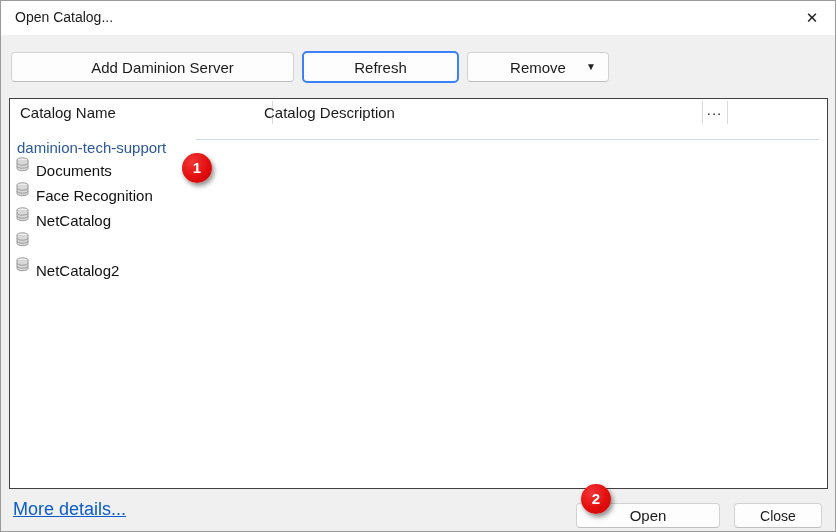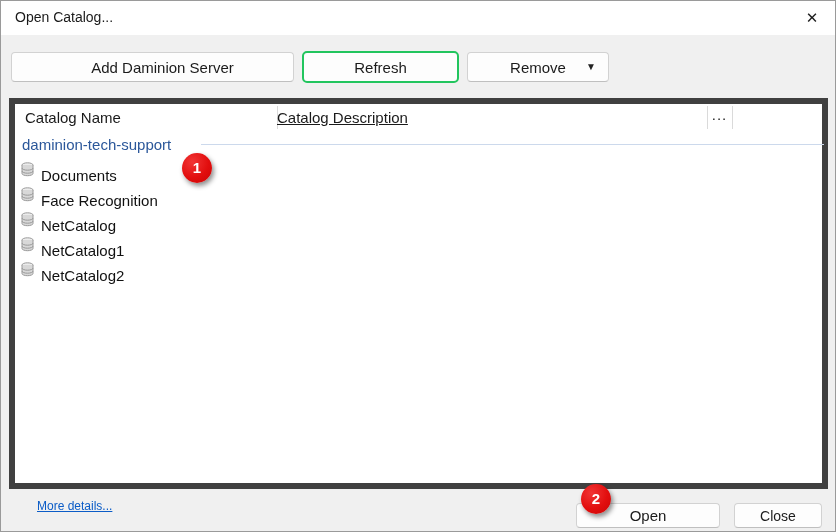--- a/index.html
+++ b/index.html
@@ -29,42 +29,42 @@
 
   
   .btn {
     position: absolute; background: #fdfdfd;
     border: 1px solid #d2d2d2; border-bottom-color: #bfbfbf;
     border-radius: 4px; font-size: 15px; color: #1b1b1b;
     font-family: "Liberation Sans", sans-serif; text-align: center;
   }
   .btn-add    { left: 10px;  top: 51px; width: 283px; height: 30px; padding-left: 20px; }
   .btn-refresh{ left: 301px; top: 50px; width: 157px; height: 32px;
-                border: 2px solid #22c55e; border-radius: 5px; }
+                border: 2px solid #3b82f6; border-radius: 5px; }
   .btn-remove { left: 466px; top: 51px; width: 142px; height: 30px; }
   .btn-remove .drop-arrow {
     position: absolute; right: 12px; top: 0; height: 28px; line-height: 28px;
     font-size: 10px; color: #222;
   }
 
   
   .table {
     position: absolute; left: 8px; top: 97px; width: 819px; height: 391px;
-    background: #ffffff; border: 6px solid #404040;
+    background: #ffffff; border: 1px solid #404040;
   }
   .thead { position: absolute; left: 0; top: 0; width: 100%; height: 27px; background: #fff; }
   .th { position: absolute; top: 0; height: 27px; line-height: 27px; font-size: 15px; color: #1a1a1a; white-space: nowrap; }
   .th-name { left: 10px; }
-  .th-desc { left: 262px; text-decoration: underline; }
+  .th-desc { left: 254px; }
   .th-more { left: 692px; width: 25px; text-align: center; line-height: 22px; letter-spacing: 1px; }
   .col-sep { position: absolute; top: 2px; width: 1px; height: 23px; background: #dadada; }
   .sep1 { left: 262px; } .sep2 { left: 692px; } .sep3 { left: 717px; }
 
   .group-row { position: absolute; left: 0; top: 28px; width: 100%; height: 25px; }
-  .group-label { position: absolute; left: 7px; top: 0; line-height: 25px; font-size: 15px; color: #2b579a; white-space: nowrap; }
+  .group-label { position: absolute; left: 7px; top: 8px; line-height: 25px; font-size: 15px; color: #2b579a; white-space: nowrap; }
   .group-line { position: absolute; left: 186px; top: 12px; width: 623px; height: 1px; background: #ccd9ec; }
 
   .row { position: absolute; left: 0; width: 100%; height: 25px; }
   .row .cat-icon { position: absolute; left: 5px; top: 5px; }
   .row .row-label { position: absolute; left: 26px; top: 0; line-height: 25px; font-size: 15px; color: #111; white-space: nowrap; margin-top: 6px; }
   .row0 { top: 53px; } .row1 { top: 78px; } .row2 { top: 103px; }
   .row3 { top: 128px; } .row4 { top: 153px; }
 
   
   .badge {
@@ -72,22 +72,22 @@
     background: radial-gradient(circle at 35% 30%, #f13535 0%, #e20e0e 55%, #c90505 100%);
     box-shadow: 2px 3px 5px rgba(0,0,0,0.45);
     color: #ffffff; font-weight: bold; font-size: 15px;
     text-align: center; line-height: 30px; z-index: 5;
   }
   .badge-1 { left: 181px; top: 152px; }
   .badge-2 { left: 580px; top: 483px; }
 
   
   .link {
-    position: absolute; left: 12px; top: 498px; font-size: 12px;
-    color: #0b5cc7; text-decoration: underline; cursor: pointer; margin-left: 24px;
+    position: absolute; left: 12px; top: 498px; font-size: 18px;
+    color: #0b5cc7; text-decoration: underline; cursor: pointer;
   }
   .btn-open  { left: 575px; top: 502px; width: 144px; height: 25px; font-size: 15px; text-align: center; }
   .btn-close { left: 733px; top: 502px; width: 88px;  height: 25px; font-size: 14px; }
 </style>
 </head>
 <body>
 
 <div class="dialog">
 
   <div class="titlebar">
@@ -140,21 +140,20 @@
           <path d="M2 6 a5.5 2.2 0 0 0 11 0 M2 9 a5.5 2.2 0 0 0 11 0" fill="none" stroke="#9a9a9a"></path>
         </svg>
       <span class="row-label">Face Recognition</span>
     </div>
     <div class="row row3">
       <svg class="cat-icon" width="15" height="15" viewBox="0 0 15 15">
           <ellipse cx="7.5" cy="3" rx="5.5" ry="2.2" fill="#ececec" stroke="#9a9a9a"></ellipse>
           <path d="M2 3 v8.5 a5.5 2.2 0 0 0 11 0 V3" fill="#d8d8d8" stroke="#9a9a9a"></path>
           <path d="M2 6 a5.5 2.2 0 0 0 11 0 M2 9 a5.5 2.2 0 0 0 11 0" fill="none" stroke="#9a9a9a"></path>
         </svg>
-      <span class="row-label">NetCatalog1</span>
     </div>
     <div class="row row4">
       <svg class="cat-icon" width="15" height="15" viewBox="0 0 15 15">
           <ellipse cx="7.5" cy="3" rx="5.5" ry="2.2" fill="#ececec" stroke="#9a9a9a"></ellipse>
           <path d="M2 3 v8.5 a5.5 2.2 0 0 0 11 0 V3" fill="#d8d8d8" stroke="#9a9a9a"></path>
           <path d="M2 6 a5.5 2.2 0 0 0 11 0 M2 9 a5.5 2.2 0 0 0 11 0" fill="none" stroke="#9a9a9a"></path>
         </svg>
       <span class="row-label">NetCatalog2</span>
     </div>
   </div>

